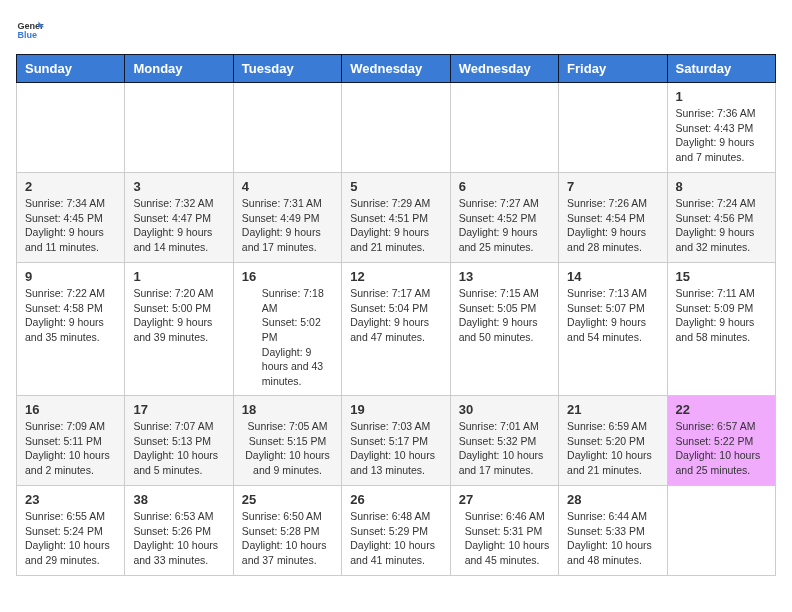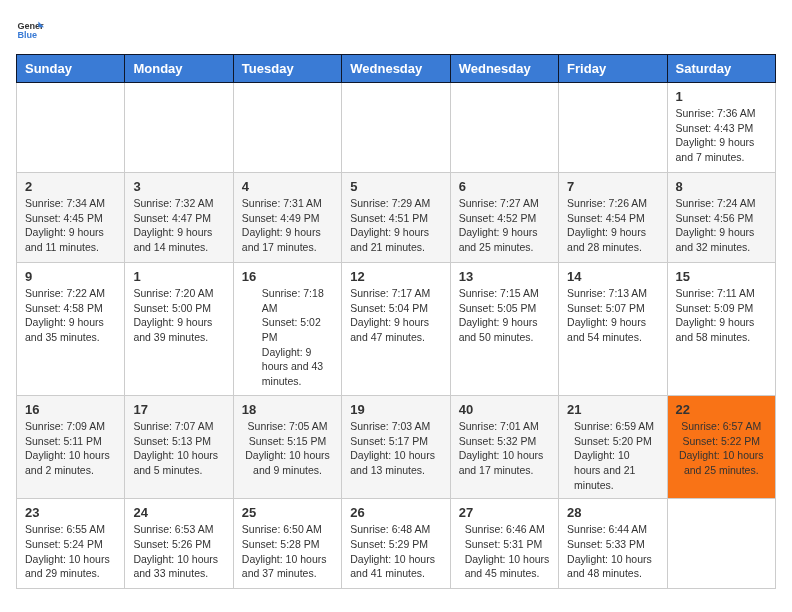--- a/index.html
+++ b/index.html
@@ -232,47 +232,47 @@
 Sunset: 5:15 PM
 Daylight: 10 hours and 9 minutes.</div>
         </td>
         <td style="background: rgb(245, 245, 245);">
           <span class="day-number">19</span>
           <div class="day-info" style="white-space: pre-line;">Sunrise: 7:03 AM
 Sunset: 5:17 PM
 Daylight: 10 hours and 13 minutes.</div>
         </td>
         <td style="background: rgb(245, 245, 245);">
-          <span class="day-number">40</span>
+          <span class="day-number">30</span>
           <div class="day-info" style="white-space: pre-line;">Sunrise: 7:01 AM
 Sunset: 5:32 PM
 Daylight: 10 hours and 17 minutes.</div>
         </td>
         <td style="background: rgb(245, 245, 245);">
           <span class="day-number">21</span>
-          <div class="day-info" style="white-space: pre-line; margin-left: 7px;">Sunrise: 6:59 AM
+          <div class="day-info" style="white-space: pre-line;">Sunrise: 6:59 AM
 Sunset: 5:20 PM
 Daylight: 10 hours and 21 minutes.</div>
         </td>
-        <td style="background: #f97316;">
+        <td style="background: #f0abfc;">
           <span class="day-number">22</span>
-          <div class="day-info" style="white-space: pre-line; text-align: center;">Sunrise: 6:57 AM
+          <div class="day-info" style="white-space: pre-line;">Sunrise: 6:57 AM
 Sunset: 5:22 PM
 Daylight: 10 hours and 25 minutes.</div>
         </td>
       </tr>
       <tr>
         <td>
           <span class="day-number">23</span>
           <div class="day-info" style="white-space: pre-line;">Sunrise: 6:55 AM
 Sunset: 5:24 PM
 Daylight: 10 hours and 29 minutes.</div>
         </td>
         <td>
-          <span class="day-number">24</span>
+          <span class="day-number">38</span>
           <div class="day-info" style="white-space: pre-line;">Sunrise: 6:53 AM
 Sunset: 5:26 PM
 Daylight: 10 hours and 33 minutes.</div>
         </td>
         <td>
           <span class="day-number">25</span>
           <div class="day-info" style="white-space: pre-line;">Sunrise: 6:50 AM
 Sunset: 5:28 PM
 Daylight: 10 hours and 37 minutes.</div>
         </td>

